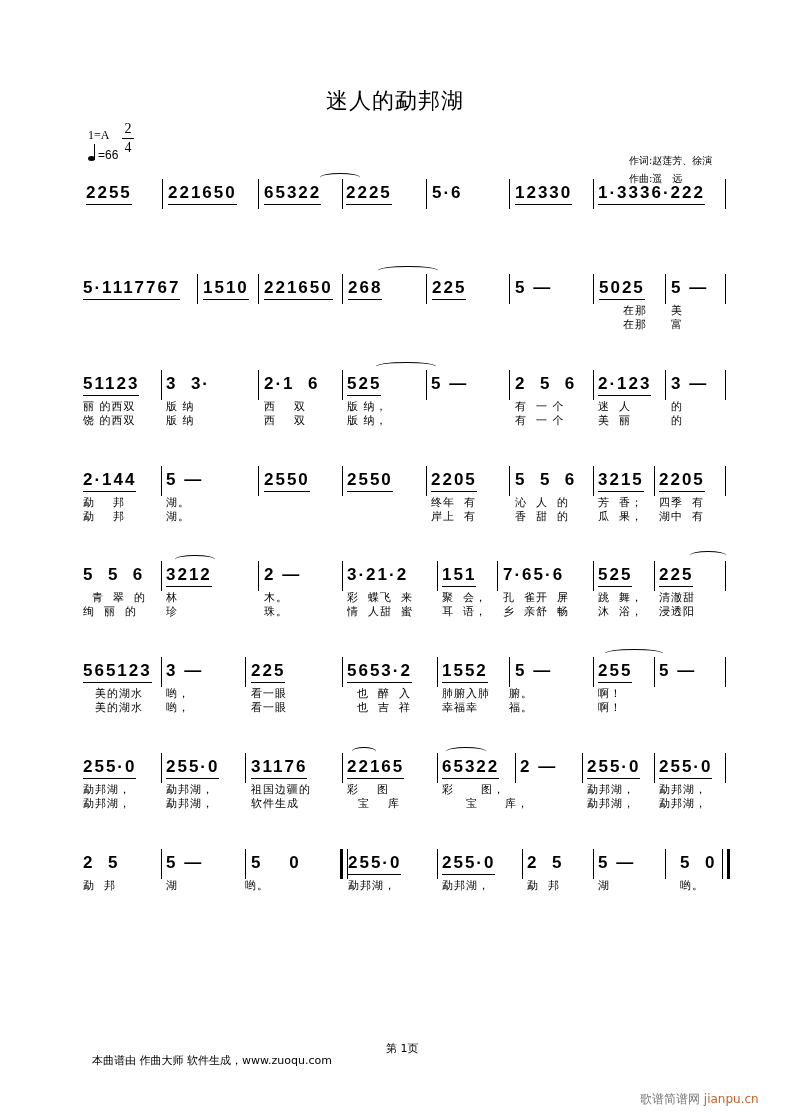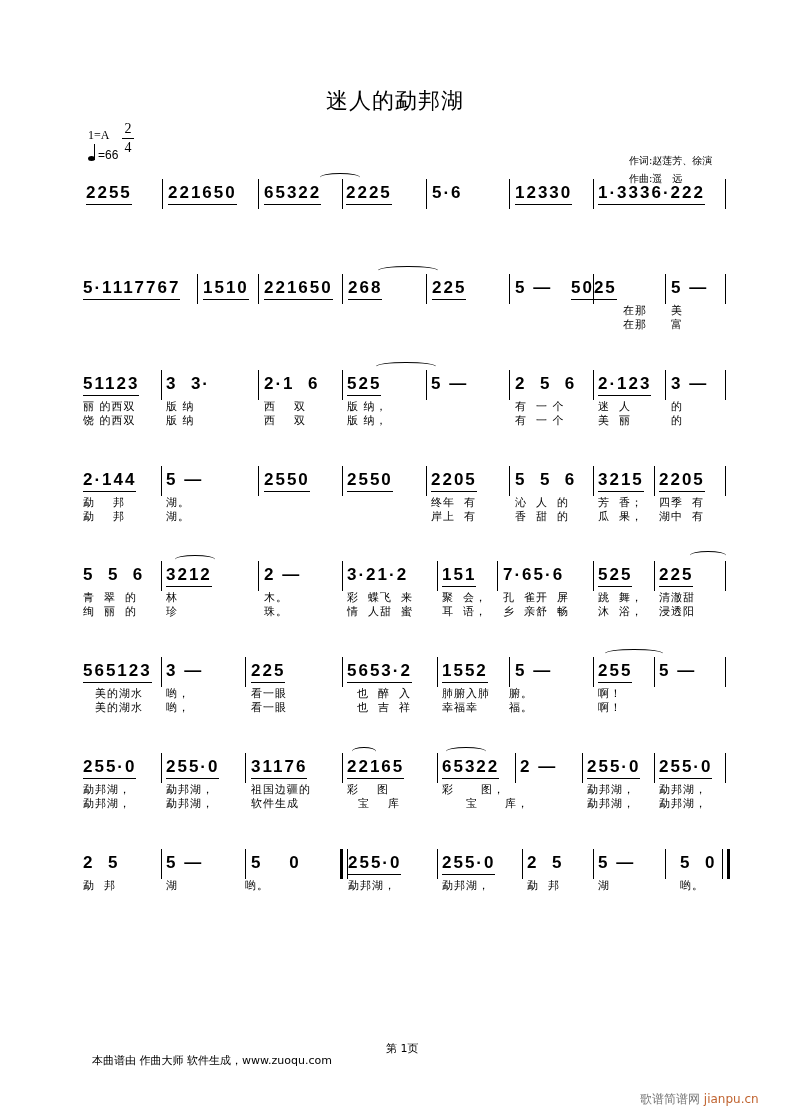--- a/index.html
+++ b/index.html
@@ -65,21 +65,21 @@
   <div class="bar" style="left:258px"></div>
   <span class="notes u1" style="left:264px">221650</span>
   <div class="bar" style="left:342px"></div>
   <span class="notes u1" style="left:348px">268</span>
   <div class="slur" style="left:378px;top:-14px;width:60px;"></div>
   <div class="bar" style="left:426px"></div>
   <span class="notes u1" style="left:432px">225</span>
   <div class="bar" style="left:509px"></div>
   <span class="notes" style="left:515px">5 —</span>
   <div class="bar" style="left:593px"></div>
-  <span class="notes u1" style="left:571px">5025</span>
+  <span class="notes u1" style="left:599px">5025</span>
   <div class="bar" style="left:665px"></div>
   <span class="notes" style="left:671px">5 —</span>
   <div class="bar" style="left:725px"></div>
   <div class="lyr" style="left:623px;top:24px">在那</div>
   <div class="lyr" style="left:623px;top:38px">在那</div>
   <div class="lyr" style="left:671px;top:24px">美</div>
   <div class="lyr" style="left:671px;top:38px">富</div>
 </div>
 
 <div class="row" style="top:376px;">
@@ -159,21 +159,21 @@
   <div class="bar" style="left:437px"></div>
   <span class="notes u1" style="left:442px">151</span>
   <div class="bar" style="left:497px"></div>
   <span class="notes" style="left:503px">7·65·6</span>
   <div class="bar" style="left:593px"></div>
   <span class="notes u1" style="left:598px">525</span>
   <div class="bar" style="left:654px"></div>
   <span class="notes u1" style="left:659px">225</span>
   <div class="slur" style="left:690px;top:-16px;width:36px;"></div>
   <div class="bar" style="left:725px"></div>
-  <div class="lyr" style="left:83px;top:24px">青  翠  的</div>
+  <div class="lyr" style="left:92px;top:24px">青  翠  的</div>
   <div class="lyr" style="left:83px;top:38px">绚  丽  的</div>
   <div class="lyr" style="left:166px;top:24px">林</div>
   <div class="lyr" style="left:166px;top:38px">珍</div>
   <div class="lyr" style="left:264px;top:24px">木。</div>
   <div class="lyr" style="left:264px;top:38px">珠。</div>
   <div class="lyr" style="left:347px;top:24px">彩  蝶飞  来</div>
   <div class="lyr" style="left:347px;top:38px">情  人甜  蜜</div>
   <div class="lyr" style="left:442px;top:24px">聚  会，</div>
   <div class="lyr" style="left:442px;top:38px">耳  语，</div>
   <div class="lyr" style="left:503px;top:24px">孔  雀开  屏</div>

